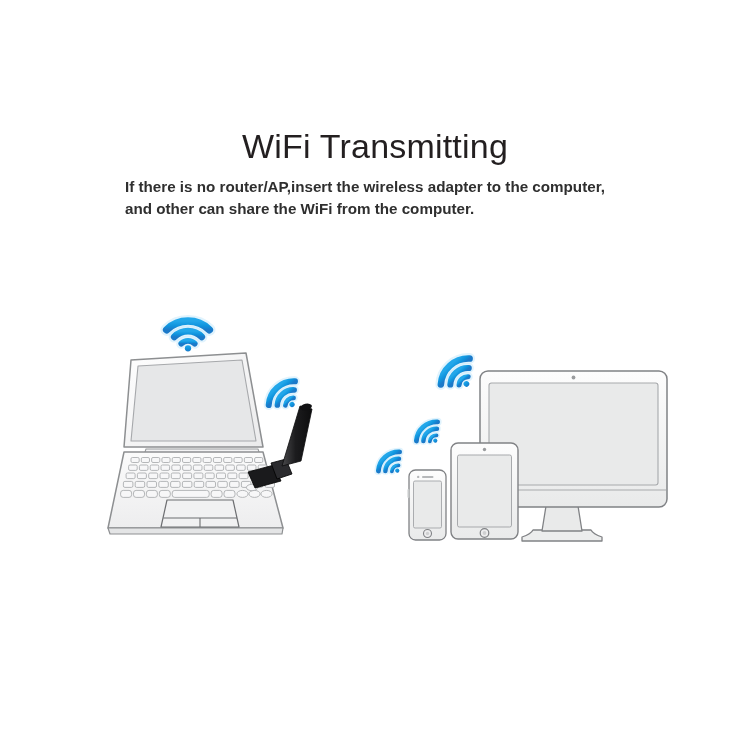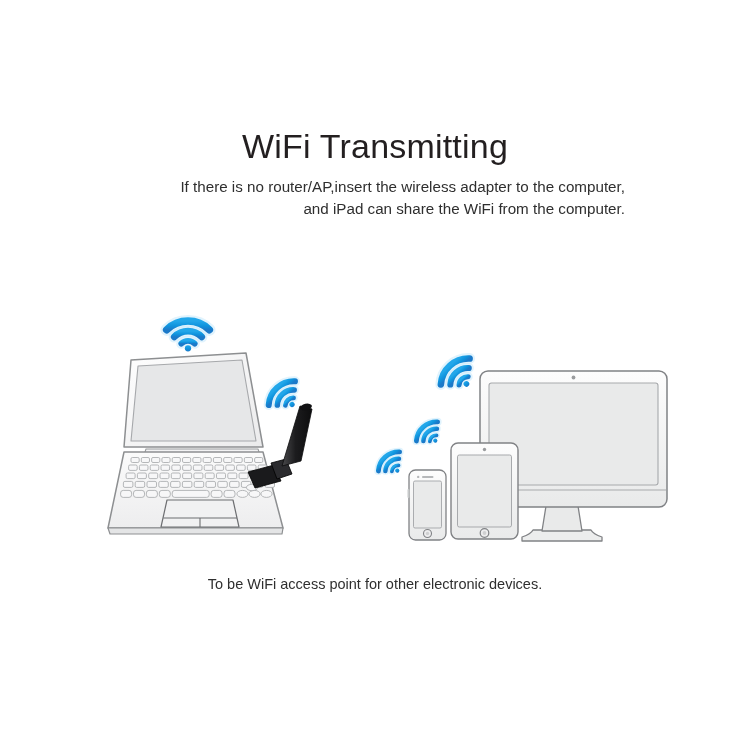--- a/index.html
+++ b/index.html
@@ -32,24 +32,25 @@
     font-weight: 400;
     letter-spacing: 0.2px;
     color: #231f20;
     line-height: 40px;
   }
   .intro {
     position: absolute;
     left: 125px;
     top: 176px;
     width: 500px;
-    text-align: right;
+    text-align: left;
     font-size: 15.2px;
     line-height: 21.5px;
     color: #2f2f2f;
+    font-weight: bold;
   }
   .intro div { white-space: nowrap; }
   .caption {
     position: absolute;
     left: 0;
     top: 576px;
     width: 750px;
     text-align: center;
     font-size: 14.5px;
     color: #2f2f2f;
@@ -65,21 +66,21 @@
 </style>
 </head>
 <body>
 
 <div id="page">
 
   <div class="title">WiFi Transmitting</div>
 
   <div class="intro">
     <div>If there is no router/AP,insert the wireless adapter to the computer,</div>
-    <div>and iPad can share the WiFi from the computer.</div>
+    <div>and other can share the WiFi from the computer.</div>
   </div>
 
   <div class="illustration">
     <svg width="750" height="750" viewBox="0 0 750 750" xmlns="http://www.w3.org/2000/svg">
       <defs>
         <linearGradient id="wifiGrad" x1="0" y1="0" x2="0" y2="1">
           <stop offset="0%" stop-color="#22a7ea"></stop>
           <stop offset="55%" stop-color="#0f93dd"></stop>
           <stop offset="100%" stop-color="#1b79c9"></stop>
         </linearGradient>
@@ -282,14 +283,13 @@
           <use href="#wifiGlyph"></use>
         </g>
         <g transform="translate(394,467) rotate(-42) scale(0.68)">
           <use href="#wifiGlyphGlow"></use>
           <use href="#wifiGlyph"></use>
         </g>
       </g>
     </svg>
   </div>
 
-  <div class="caption">To be WiFi access point for other electronic devices.</div>
 </div>
 
 </body></html>

